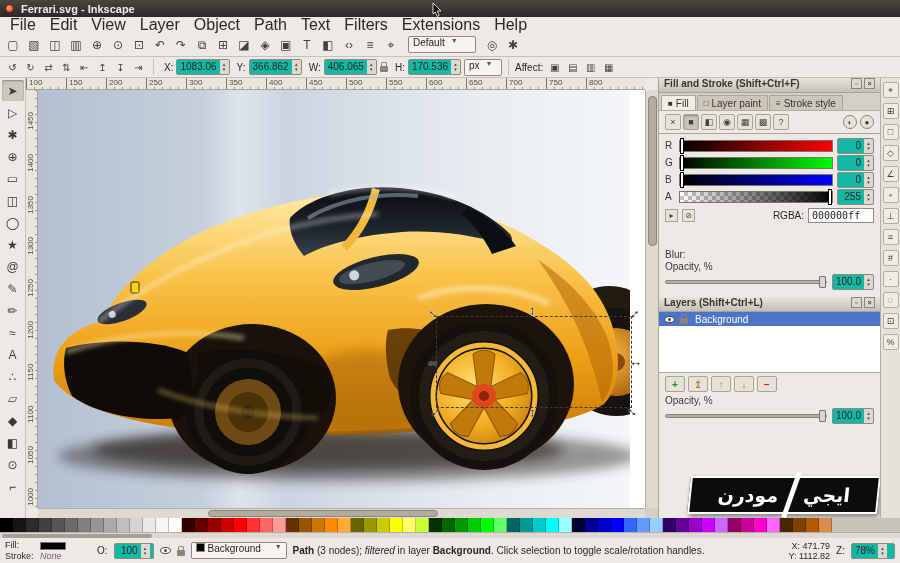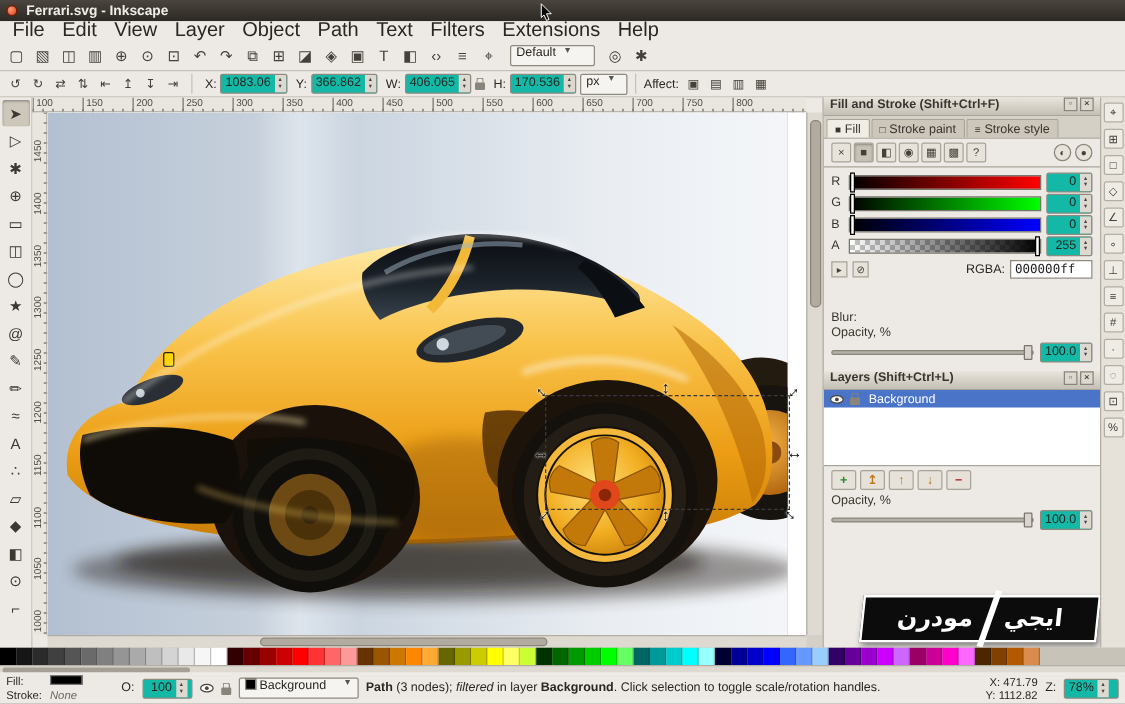--- a/index.html
+++ b/index.html
@@ -121,21 +121,21 @@
 
   
   #palette{position:absolute;left:0;top:518px;width:900px;height:14px;background:#c8c3b8;display:flex;overflow:hidden}
   .swatch{width:13px;height:14px;flex:none;border-right:1px solid rgba(0,0,0,.22)}
   #palscroll{position:absolute;left:0;top:532px;width:900px;height:6px;background:#dedad2;border-top:1px solid #b3aea4}
   .palthumb{position:absolute;left:2px;top:1px;width:150px;height:4px;background:#a5a095;border-radius:2px}
 
   
   #statusbar{position:absolute;left:0;top:538px;width:900px;height:25px;display:flex;align-items:center;padding:0 5px;gap:6px;font-size:10px;background:#edeae5}
   .fsind{display:flex;flex-direction:column;justify-content:center;gap:1px;font-size:9px;width:86px;flex:none}
-  .fsind .row{display:flex;align-items:flex-start;gap:3px;height:10px}
+  .fsind .row{display:flex;align-items:flex-end;gap:3px;height:10px}
   .fsind .lab{width:32px}
   .fillchip{width:26px;height:8px;background:#000;border:1px solid #777}
   .strokeval{color:#6a655c;font-style:italic}
   .chip{width:9px;height:9px;background:#000;border:1px solid #8a857b;flex:none}
   #layer-dd{width:96px;flex:none}
   #statusmsg{flex:1;overflow:hidden;white-space:nowrap;text-overflow:ellipsis;color:#2a2620}
   #statusmsg b{font-weight:bold}
   #statusmsg i{font-style:italic}
   .coords{display:flex;flex-direction:column;font-size:9px;text-align:right;line-height:10px;width:58px;flex:none}
 </style>
@@ -445,21 +445,21 @@
     </div>
     <div id="fs-tabs">
 
         <span class="ftab active">
           <span class="ticon">■</span>
           <span>Fill</span>
         </span>
 
         <span class="ftab">
           <span class="ticon">□</span>
-          <span>Stroke paint</span>
+          <span>Layer paint</span>
         </span>
 
         <span class="ftab">
           <span class="ticon">≡</span>
           <span>Stroke style</span>
         </span>
       </div>
     <div id="paintrow">
       <span style="display:flex;gap:2px">
 

